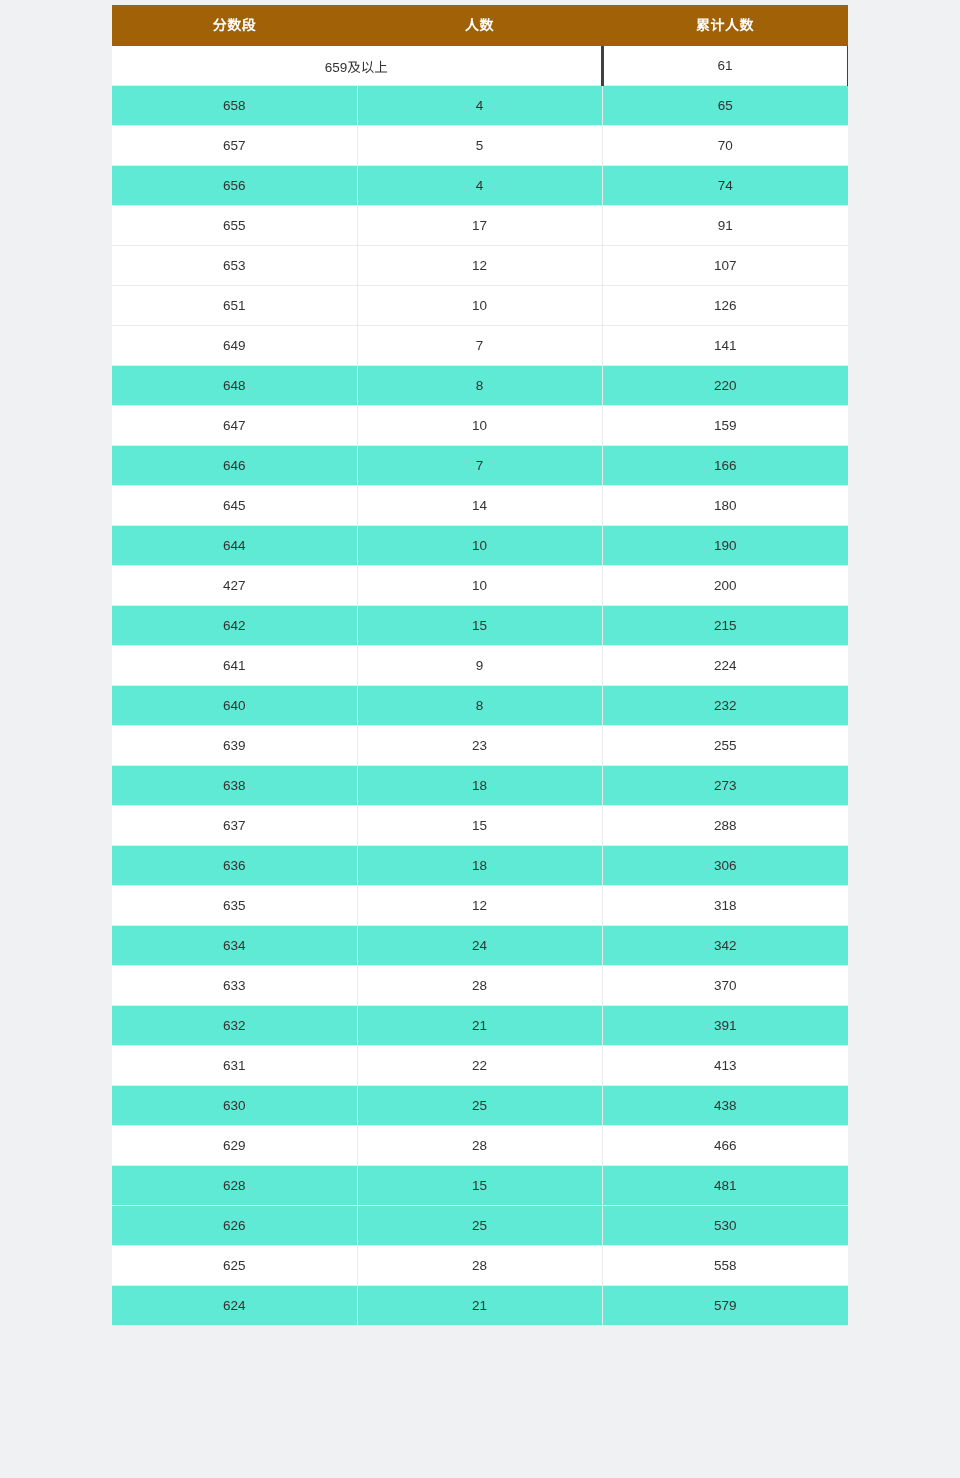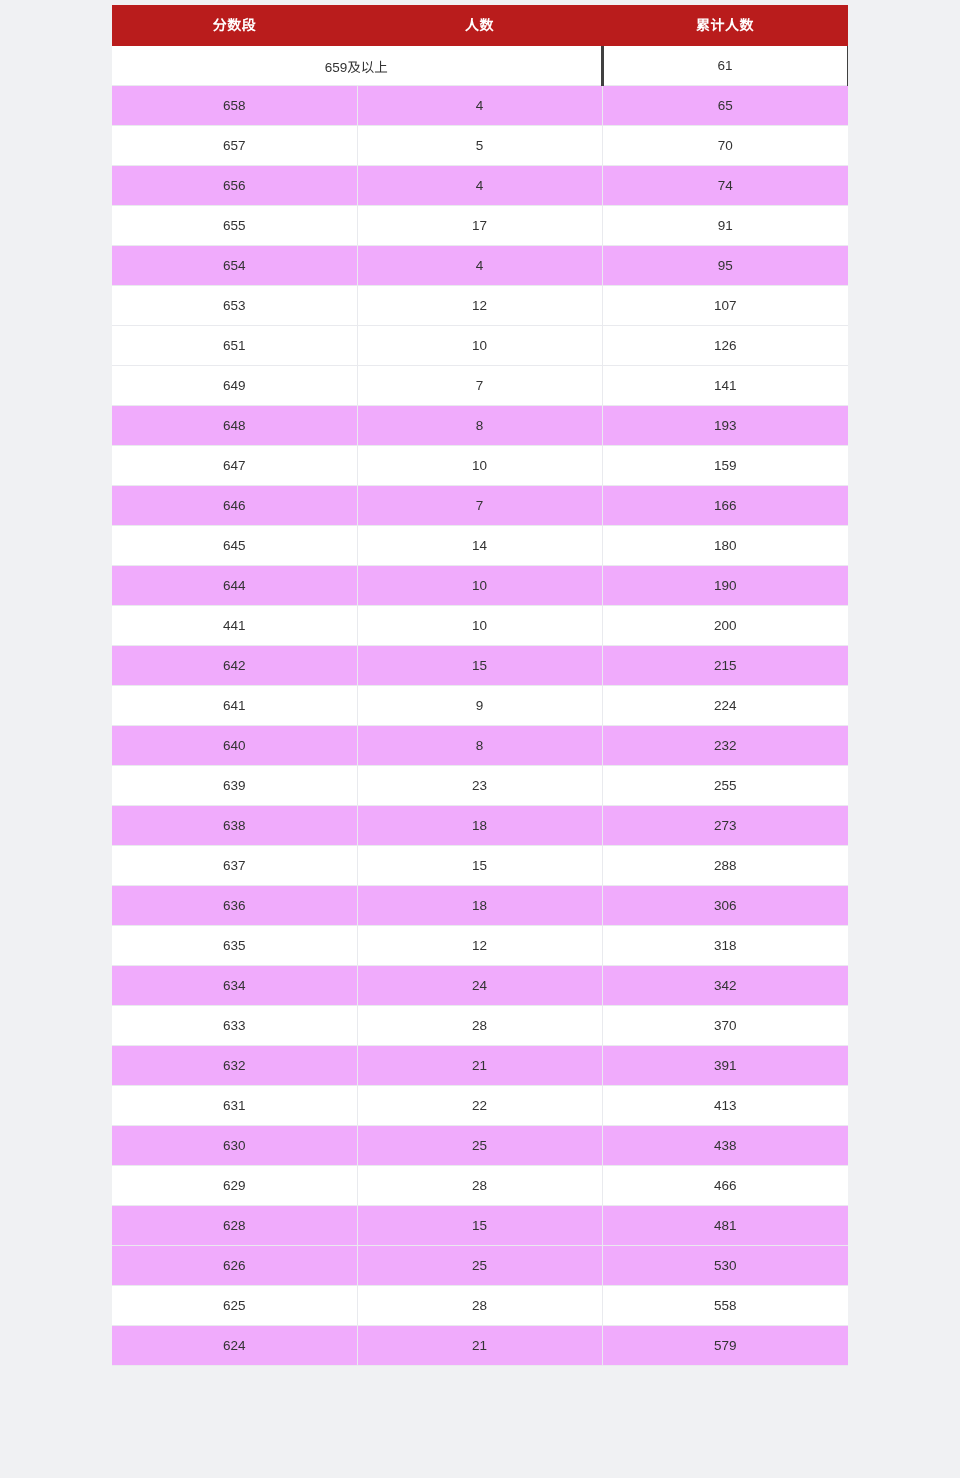--- a/index.html
+++ b/index.html
@@ -31,21 +31,21 @@
     width: 736px;
     border-collapse: collapse;
     table-layout: fixed;
     background: #ffffff;
   }
   table.score-table col.c1 { width: 245px; }
   table.score-table col.c2 { width: 245px; }
   table.score-table col.c3 { width: 246px; }
 
   table.score-table thead th {
-    background: #b91c1c;
+    background: #a16207;
     color: #ffffff;
     font-size: 14px;
     font-weight: 700;
     letter-spacing: 0.5px;
     height: 41px;
     line-height: 41px;
     padding: 0;
     text-align: center;
     vertical-align: middle;
     border: none;
@@ -60,21 +60,21 @@
     vertical-align: middle;
     border-right: 1px solid #e9eaee;
     border-bottom: 1px solid #e9eaee;
     background: #ffffff;
     white-space: nowrap;
   }
   table.score-table tbody td:last-child {
     border-right: none;
   }
   table.score-table tbody tr.stripe td {
-    background: #f0abfc;
+    background: #5eead4;
   }
   table.score-table tbody tr.merged td {
     border-right: 3px solid #404040;
   }
 </style>
 </head>
 <body>
 
 <div class="page">
   <div class="table-wrap">
@@ -109,44 +109,39 @@
           <tr class="stripe">
             <td>656</td>
             <td>4</td>
             <td>74</td>
           </tr>
           <tr>
             <td>655</td>
             <td>17</td>
             <td>91</td>
           </tr>
-          <tr class="stripe">
-            <td>654</td>
-            <td>4</td>
-            <td>95</td>
-          </tr>
           <tr>
             <td>653</td>
             <td>12</td>
             <td>107</td>
           </tr>
           <tr>
             <td>651</td>
             <td>10</td>
             <td>126</td>
           </tr>
           <tr>
             <td>649</td>
             <td>7</td>
             <td>141</td>
           </tr>
           <tr class="stripe">
             <td>648</td>
             <td>8</td>
-            <td>193</td>
+            <td>220</td>
           </tr>
           <tr>
             <td>647</td>
             <td>10</td>
             <td>159</td>
           </tr>
           <tr class="stripe">
             <td>646</td>
             <td>7</td>
             <td>166</td>
@@ -155,21 +150,21 @@
             <td>645</td>
             <td>14</td>
             <td>180</td>
           </tr>
           <tr class="stripe">
             <td>644</td>
             <td>10</td>
             <td>190</td>
           </tr>
           <tr>
-            <td>441</td>
+            <td>427</td>
             <td>10</td>
             <td>200</td>
           </tr>
           <tr class="stripe">
             <td>642</td>
             <td>15</td>
             <td>215</td>
           </tr>
           <tr>
             <td>641</td>

